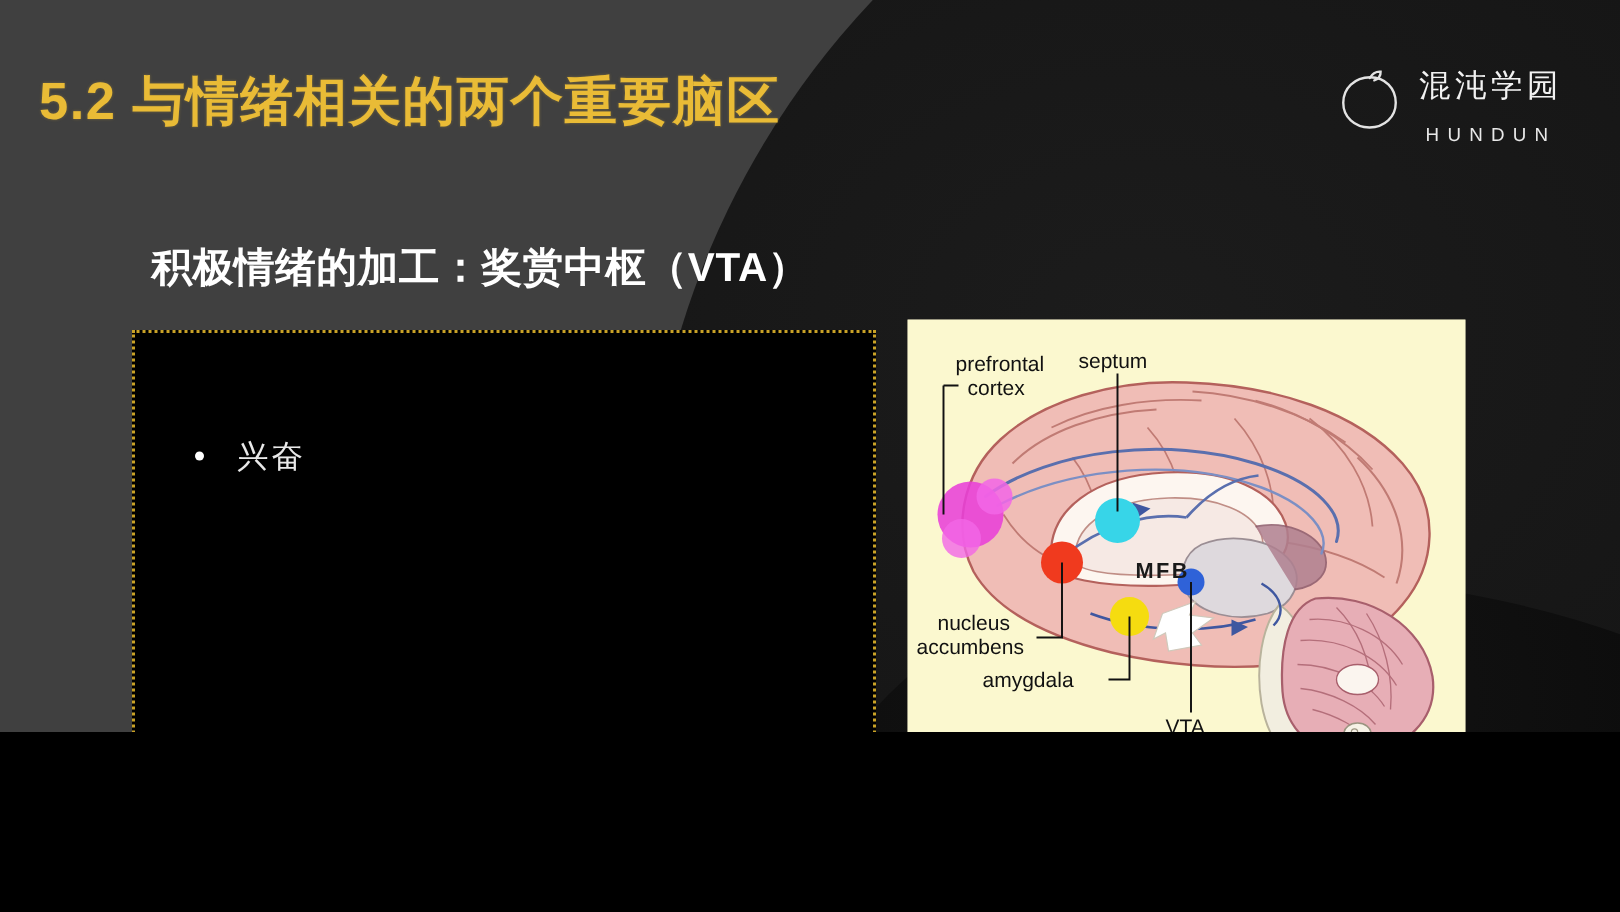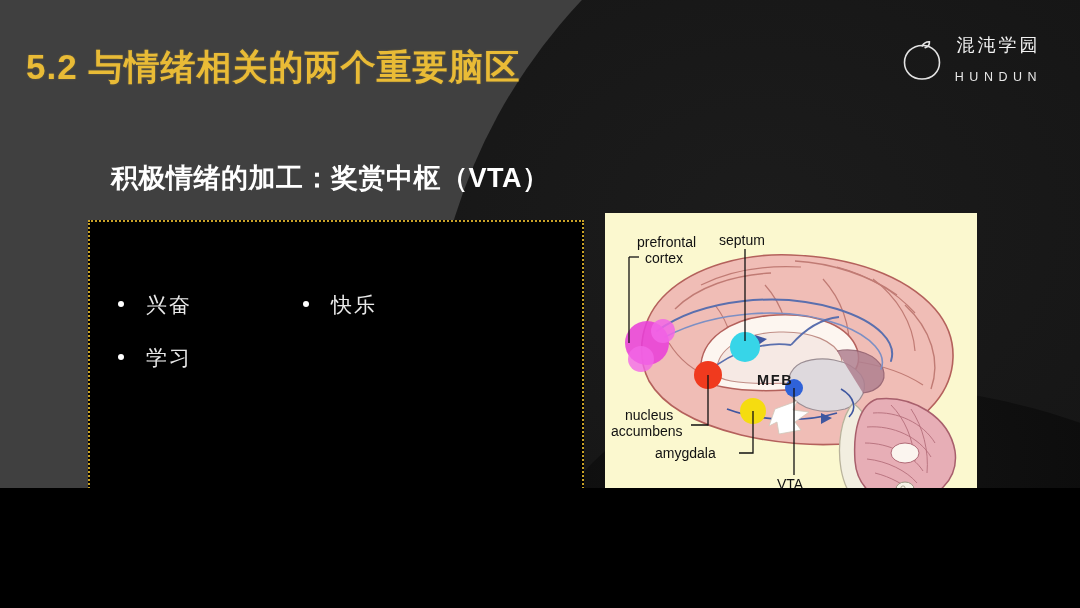--- a/index.html
+++ b/index.html
@@ -52,55 +52,56 @@
     position: absolute;
     right: 38px; top: 36px;
     display: flex;
     align-items: center;
     gap: 12px;
   }
   .logo-mark { width: 42px; height: 44px; display:block; }
   .logo-text { display: flex; flex-direction: column; align-items: center; }
   .logo-cn {
     color: #f2f2f2;
-    font-size: 18px;
+    font-size: 21px;
     letter-spacing: 3px;
     line-height: 1.1;
     font-weight: 400;
+    margin-top: 10px;
   }
   .logo-en {
     color: #e8e8e8;
     font-size: 12.5px;
     letter-spacing: 5.5px;
     margin-top: 15px;
     line-height: 1;
   }
 
   
   .subtitle {
     position: absolute;
-    left: 111px; top: 160px;
+    left: 101px; top: 160px;
     font-size: 27px;
     font-weight: 700;
     color: #ffffff;
     letter-spacing: 0.5px;
     white-space: nowrap;
   }
 
   
   .bullet-box {
     position: absolute;
     left: 88px; top: 220px;
     width: 496px; height: 288px;
     border: 2px dotted #c9a227;
     background: #000000;
   }
   .bullet-cols {
     position: absolute;
-    left: 28px; top: 62px;
+    left: 40px; top: 62px;
     display: flex;
     gap: 0px;
   }
   .bullet-col { width: 185px; }
   .bullet-item {
     display: flex;
     align-items: center;
     height: 40px;
     margin-bottom: 13px;
   }
@@ -152,31 +153,23 @@
   <div class="subtitle">积极情绪的加工：奖赏中枢（VTA）</div>
 
   <div class="bullet-box">
     <div class="bullet-cols">
 
       <div class="bullet-col">
         <div class="bullet-item">
           <span class="bullet-dot"></span>
           <span class="bullet-label">兴奋</span>
         </div>
-        <div class="bullet-item">
-          <span class="bullet-dot"></span>
-          <span class="bullet-label">学习</span>
-        </div>
       </div>
 
       <div class="bullet-col">
-        <div class="bullet-item">
-          <span class="bullet-dot"></span>
-          <span class="bullet-label">快乐</span>
-        </div>
       </div>
 
     </div>
   </div>
 
   <div class="figure">
     <svg viewBox="0 0 372 296">
       <rect x="0" y="0" width="372" height="296" fill="#fbf8cf"></rect>
 
       <g>

